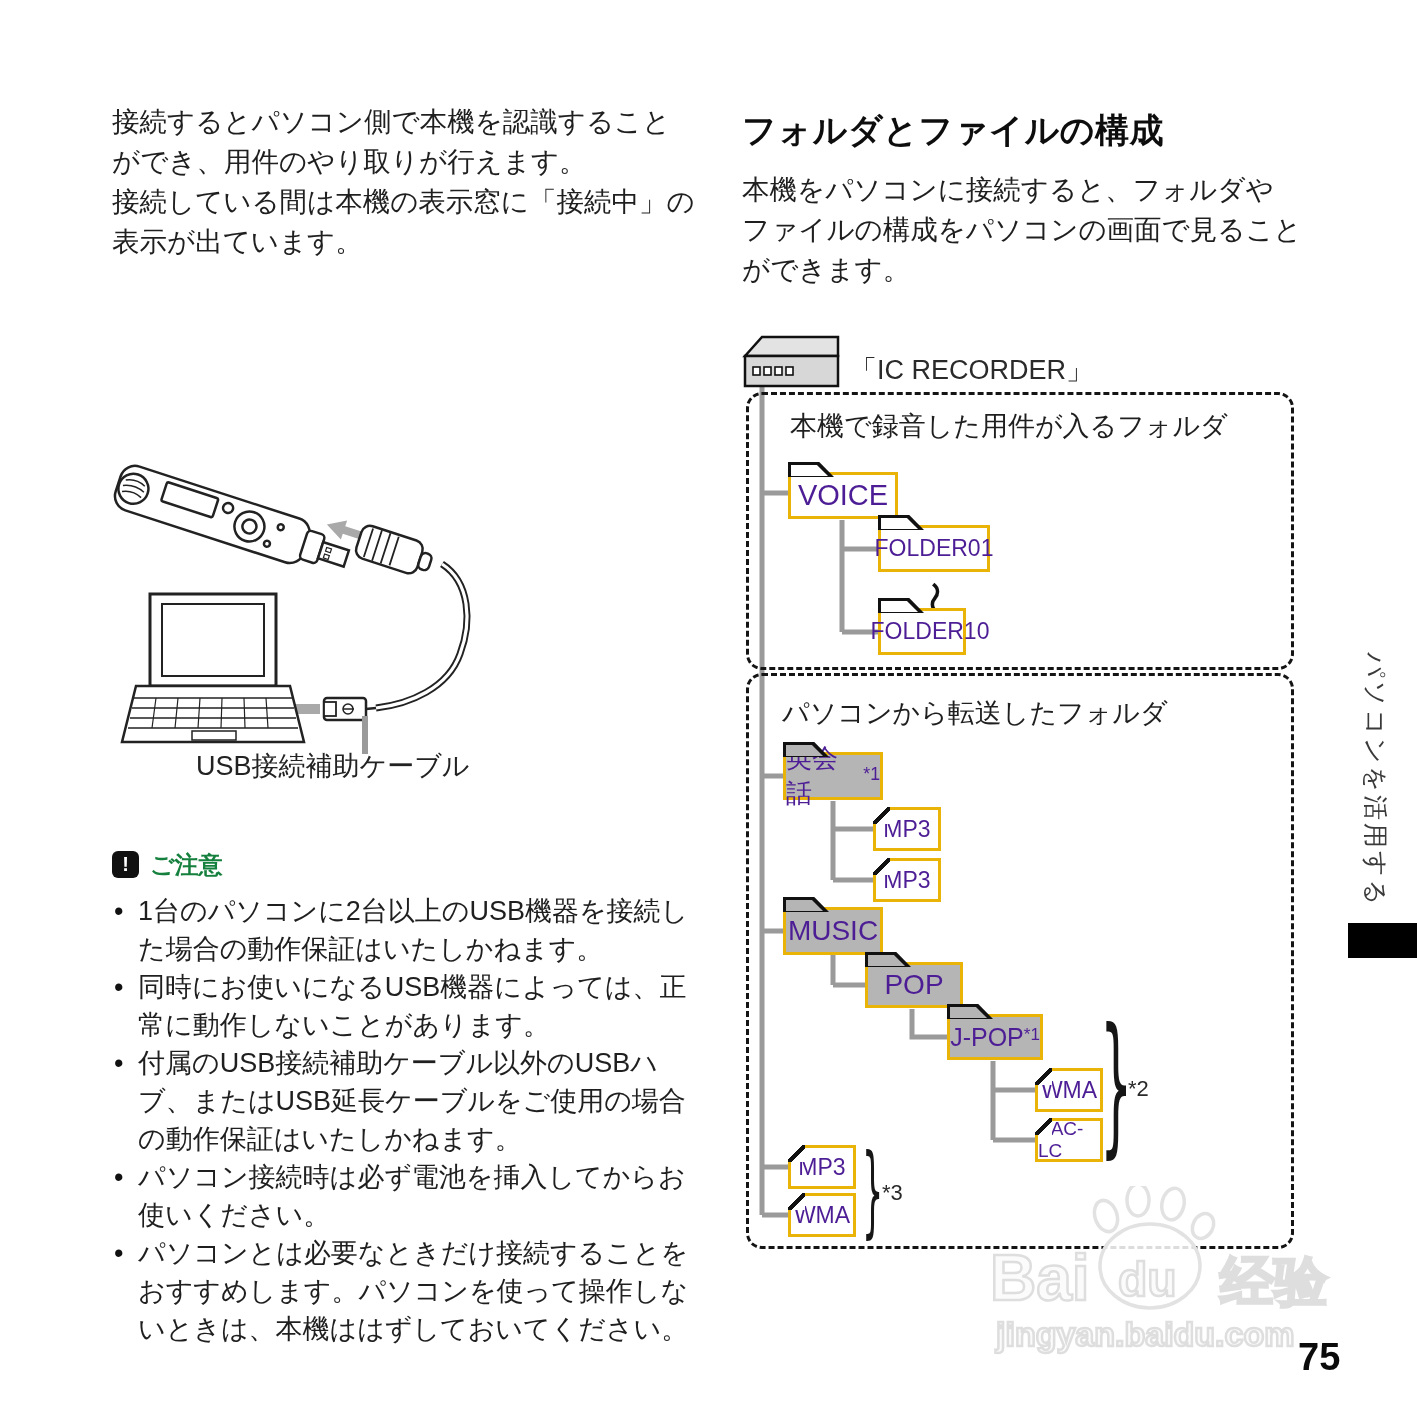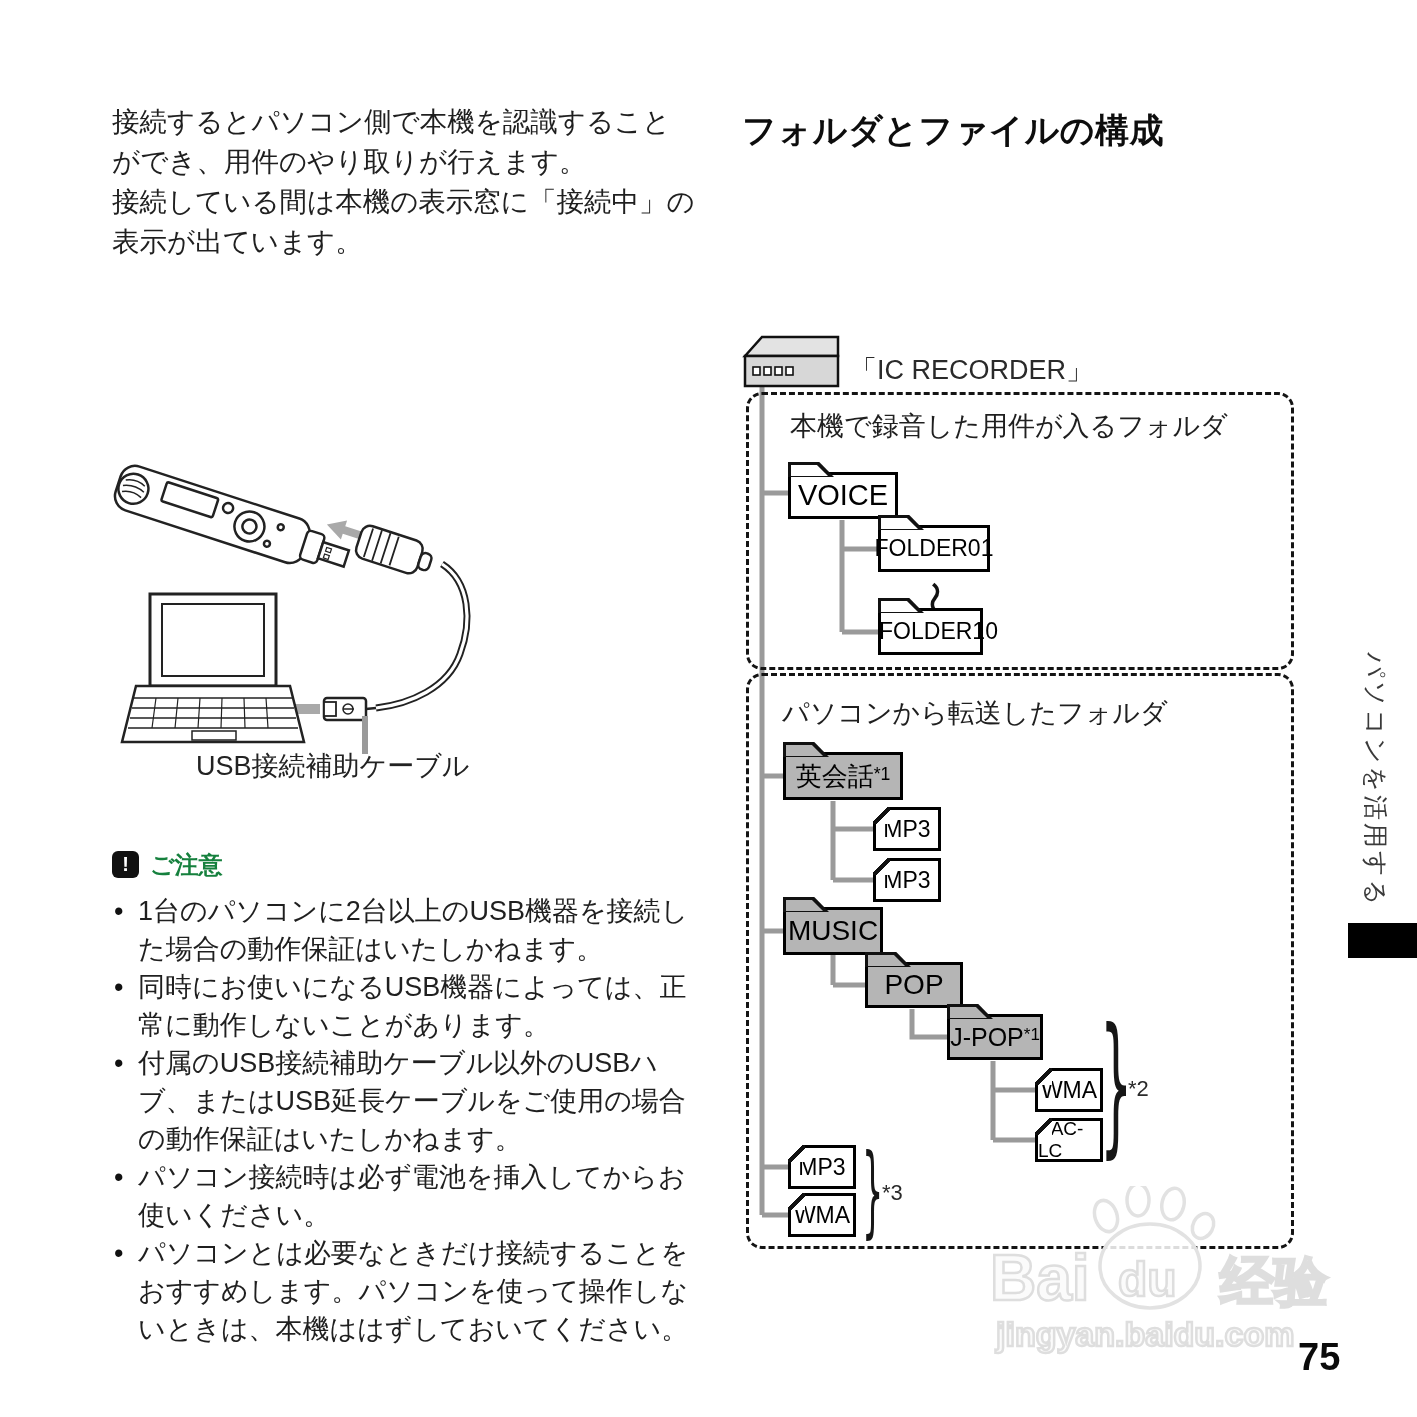--- a/index.html
+++ b/index.html
@@ -11,22 +11,22 @@
   .caption{font-size:27px;color:#222;}
   
   .note-icon{width:27px;height:27px;background:#111;border-radius:6px;color:#fff;
              font-weight:700;font-size:20px;display:flex;align-items:center;justify-content:center;}
   .note-title{font-size:24px;font-weight:700;color:#15803d;}
   ul.notes{margin:0;padding:0;list-style:none;width:595px;}
   ul.notes li{position:relative;padding-left:26px;font-size:27px;line-height:38px;color:#1f1f1f;}
   ul.notes li::before{content:"•";position:absolute;left:2px;top:0;font-size:27px;color:#111;}
   
   .dashedbox{border:3px dashed #141414;border-radius:16px;background:transparent;pointer-events:none;}
-  .node{position:absolute;box-sizing:border-box;border:3px solid #000000;background:#fff;
-        display:flex;align-items:center;justify-content:center;color:#000000;z-index:3;}
+  .node{position:absolute;box-sizing:border-box;border:3px solid #eab308;background:#fff;
+        display:flex;align-items:center;justify-content:center;color:#4c1d95;z-index:3;}
   .folder::before{content:"";position:absolute;left:-3px;top:-13px;width:46px;height:15px;
         background:#111;clip-path:polygon(0 0,68% 0,100% 100%,0 100%);}
   .folder::after{content:"";position:absolute;left:0;top:-10px;width:37px;height:11px;
         background:inherit;clip-path:polygon(0 0,70% 0,100% 100%,0 100%);}
   .folder.gray{background:#b5b5b5;}
   .file{font-weight:400;}
   .file::before{content:"";position:absolute;left:-3px;top:-3px;width:17px;height:17px;
         background:linear-gradient(135deg,#ffffff 44%,#111 44%,#111 60%,#ffffff 60%);}
   .sup{font-size:0.68em;vertical-align:top;position:relative;top:-2px;}
   .brace{color:#161616;font-family:"DejaVu Sans",sans-serif;z-index:3;transform-origin:top left;}
@@ -109,20 +109,23 @@
   <div class="abs note-title" style="left:150px;top:849px;">ご注意</div>
   <ul class="notes abs" style="left:112px;top:892px;">
     <li>1台のパソコンに2台以上のUSB機器を接続した場合の動作保証はいたしかねます。</li>
     <li>同時にお使いになるUSB機器によっては、正常に動作しないことがあります。</li>
     <li>付属のUSB接続補助ケーブル以外のUSBハブ、またはUSB延長ケーブルをご使用の場合の動作保証はいたしかねます。</li>
     <li>パソコン接続時は必ず電池を挿入してからお使いください。</li>
     <li>パソコンとは必要なときだけ接続することをおすすめします。パソコンを使って操作しないときは、本機ははずしておいてください。</li>
   </ul>
 
   <div class="abs h1" style="left:742px;top:108px;">フォルダとファイルの構成</div>
+  <div class="abs para" style="left:742px;top:170px;">本機をパソコンに接続すると、フォルダや
+ファイルの構成をパソコンの画面で見ること
+ができます。</div>
 
   <svg class="abs" style="left:0;top:0;z-index:1;" width="1417" height="1417" viewBox="0 0 1417 1417">
     <path fill="none" stroke="#9a9a9a" stroke-width="5" d="
       M762 386 L762 1215
       M762 493 L788 493
       M842 520 L842 632 M842 549 L878 549 M842 632 L878 632
       M762 776 L783 776
       M833 801 L833 880 M833 829 L873 829 M833 880 L873 880
       M762 931 L783 931
       M833 955 L833 985 M833 985 L865 985
@@ -144,28 +147,28 @@
   <div class="abs dashedbox" style="left:746px;top:392px;width:542px;height:272px;z-index:2;"></div>
   <div class="abs boxcaption" style="left:790px;top:408px;">本機で録音した用件が入るフォルダ</div>
 
   <div class="node folder" style="left:788px;top:472px;width:110px;height:47px;font-size:29px;">
       <span>VOICE</span>
     </div>
   <div class="node folder" style="left:878px;top:525px;width:112px;height:47px;font-size:23px;">
       <span>FOLDER01</span>
     </div>
   <div class="abs tilde" style="left:916px;top:575px;">〜</div>
-  <div class="node folder" style="left:878px;top:608px;width:105px;height:47px;font-size:23px;padding-left:16px;">
+  <div class="node folder" style="left:878px;top:608px;width:88px;height:47px;font-size:23px;padding-left:16px;">
       <span>FOLDER10</span>
     </div>
 
   <div class="abs dashedbox" style="left:746px;top:673px;width:542px;height:570px;z-index:2;"></div>
   <div class="abs boxcaption" style="left:782px;top:695px;">パソコンから転送したフォルダ</div>
 
-  <div class="node folder gray" style="left:783px;top:752px;width:120px;height:48px;font-size:26px;">
+  <div class="node folder gray" style="left:783px;top:752px;width:100px;height:48px;font-size:26px;">
        <span>英会話</span>
       <span class="sup">*1</span>
     </div>
   <div class="node file" style="left:873px;top:807px;width:68px;height:44px;font-size:23px;">
       <span>MP3</span>
     </div>
   <div class="node file" style="left:873px;top:858px;width:68px;height:44px;font-size:23px;">
       <span>MP3</span>
     </div>
 

